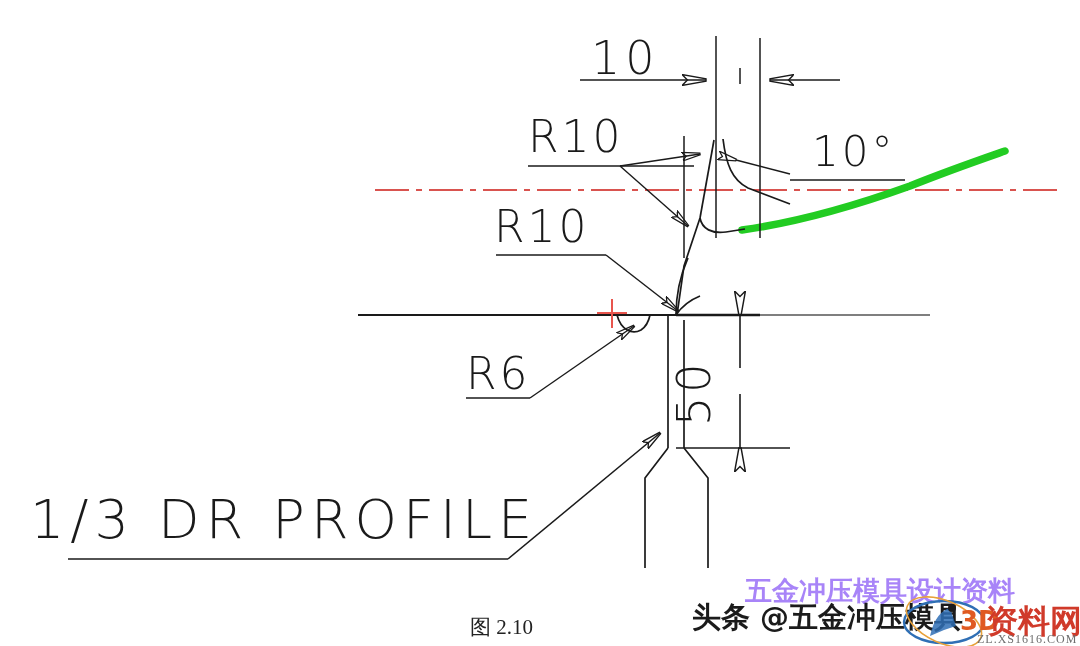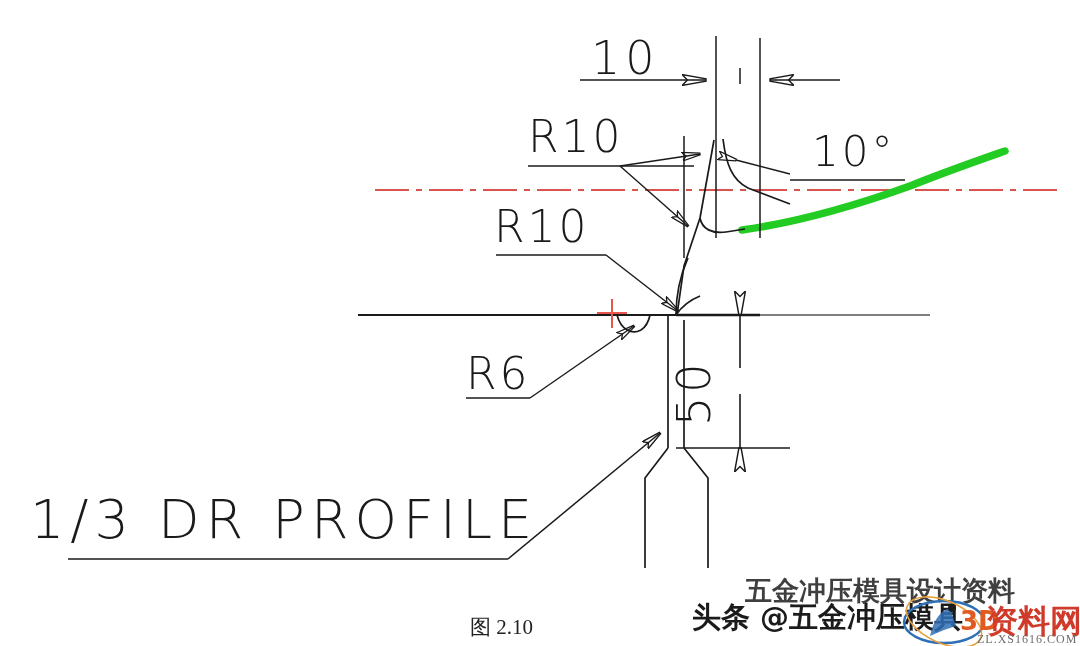--- a/index.html
+++ b/index.html
@@ -53,21 +53,21 @@
     letter-spacing: 0px;
     text-align: right;
   }
   .wm-ghost {
     position: absolute;
     left: 745px;
     top: 565px;
     font-family: "DejaVu Sans", sans-serif;
     font-size: 27px;
     font-weight: 700;
-    color: #000000;
+    color: #8b5cf6;
     opacity: 0.75;
     white-space: nowrap;
   }
   .wm-logo {
     position: absolute;
     left: 900px;
     top: 588px;
     width: 176px;
     height: 52px;
   }

